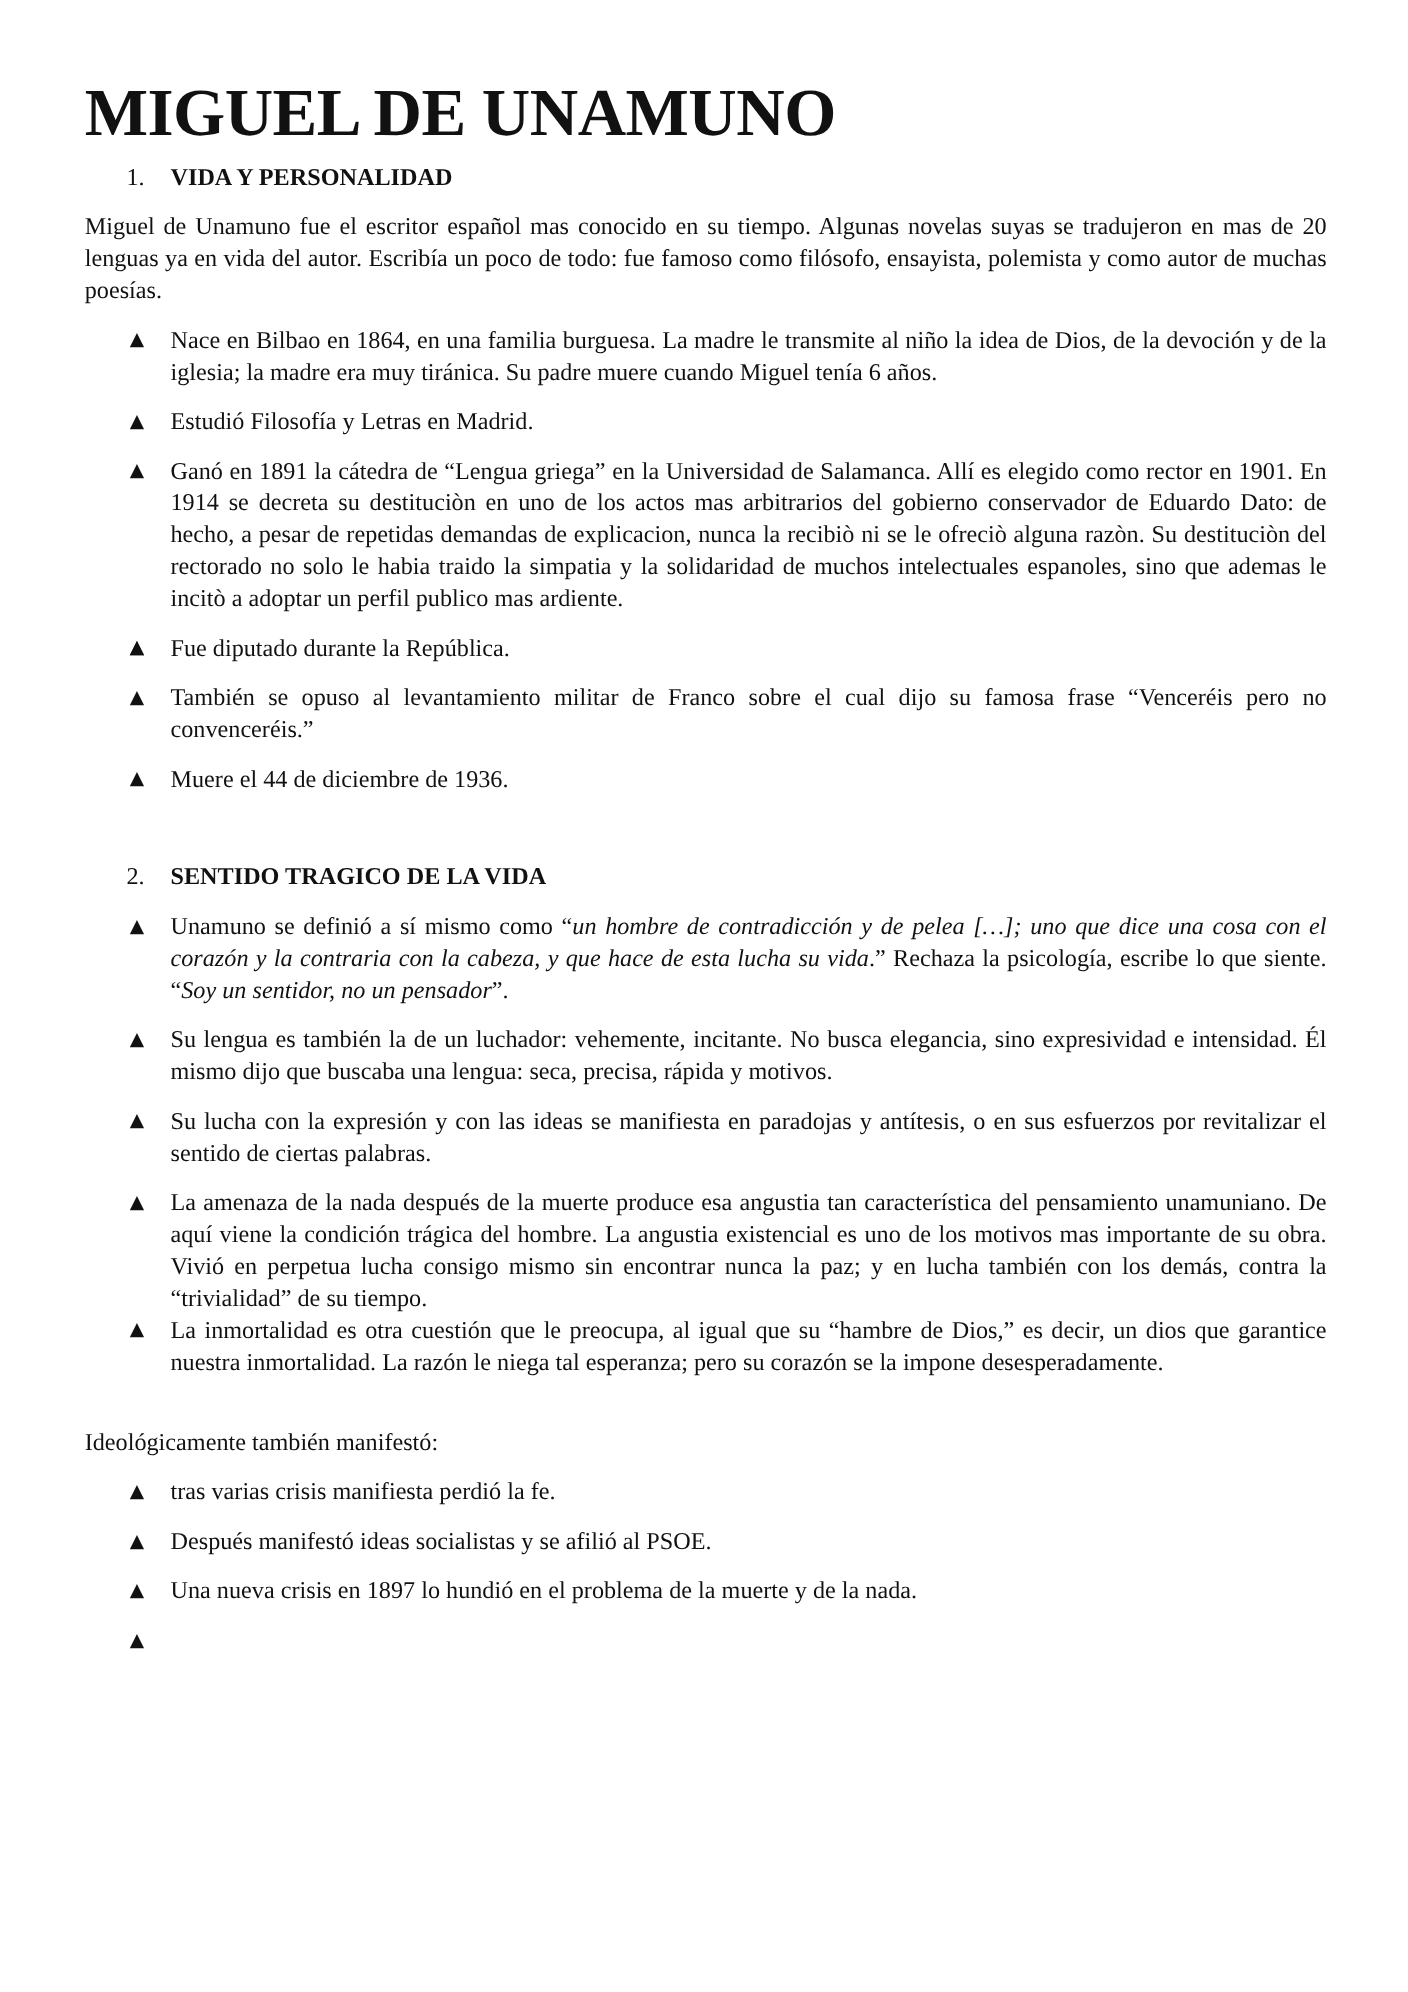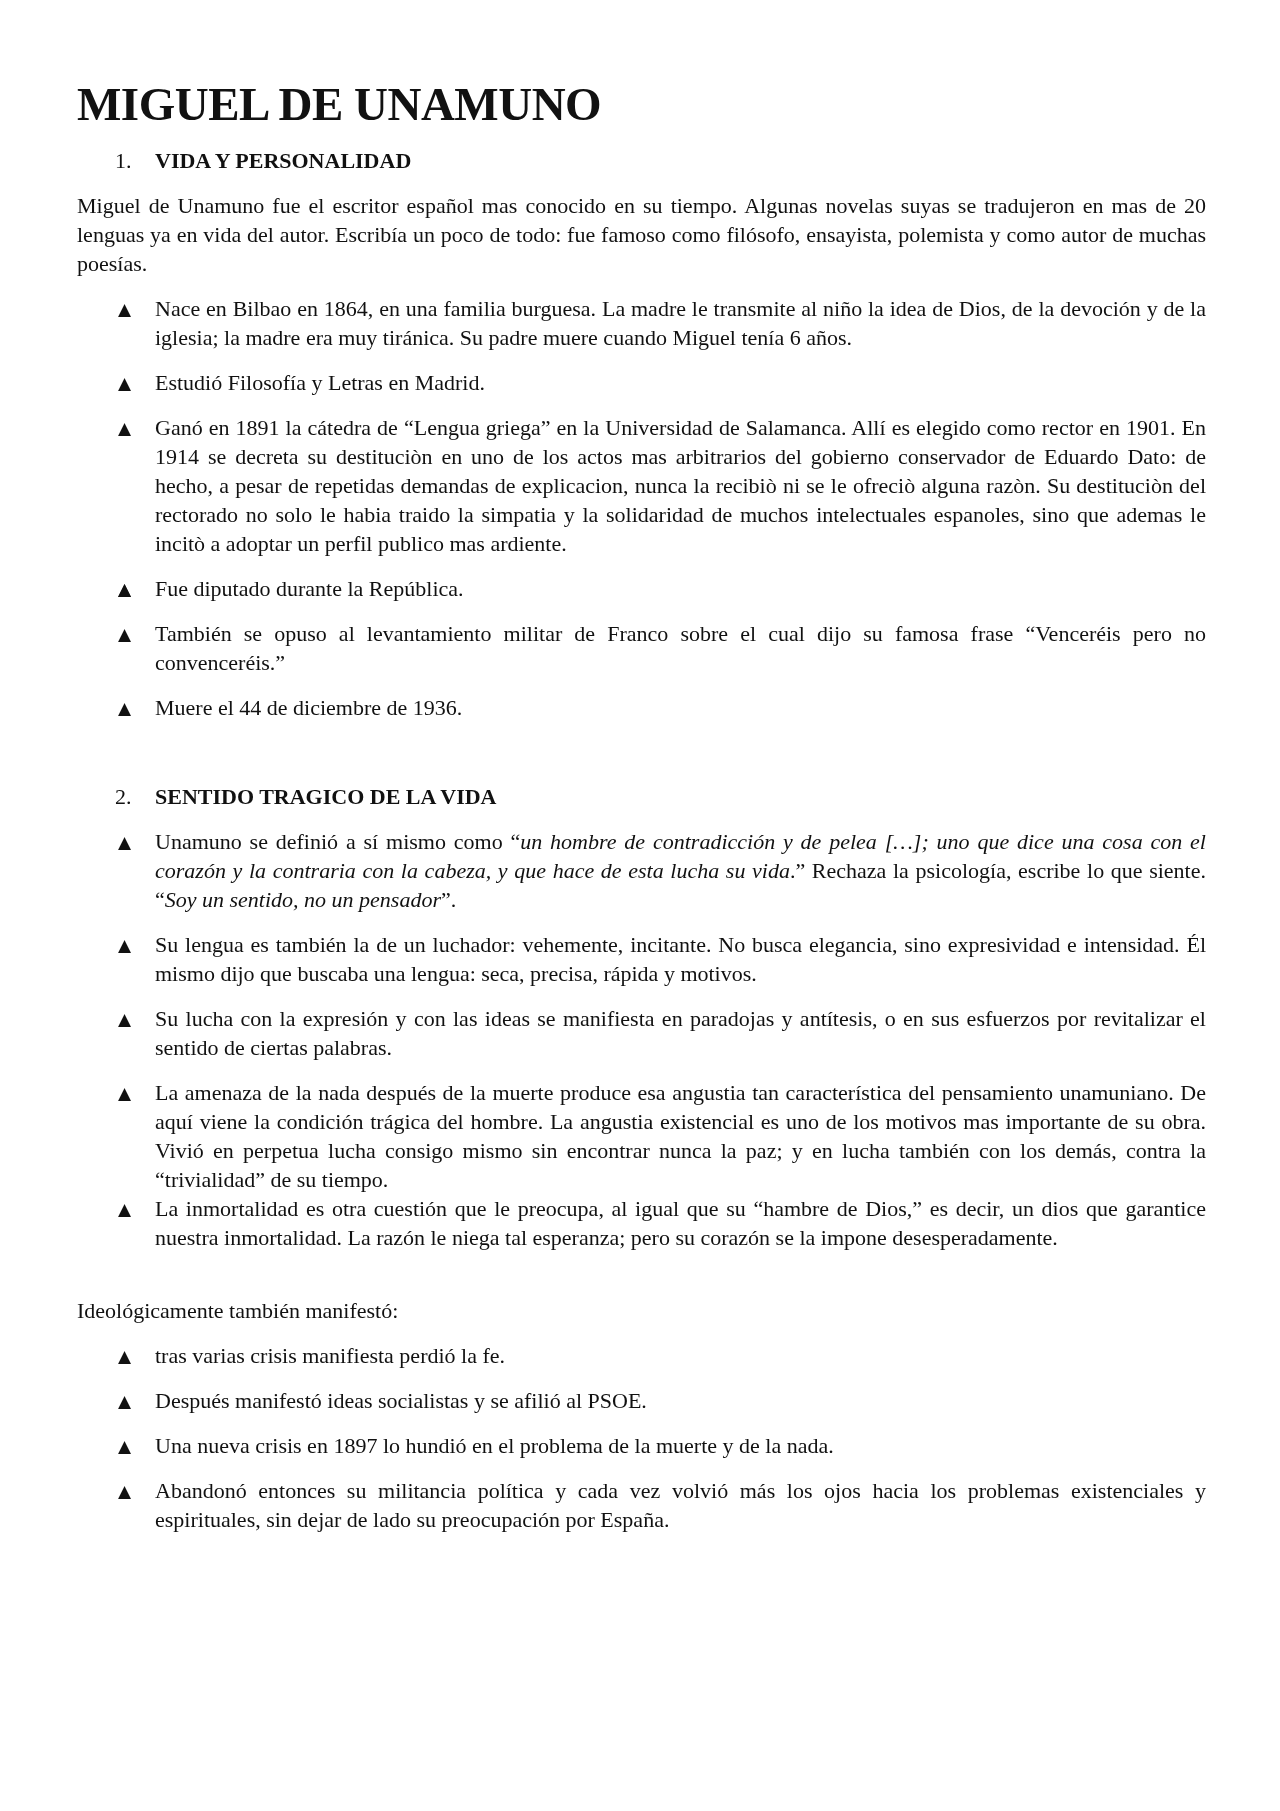--- a/index.html
+++ b/index.html
@@ -12,21 +12,21 @@
     line-height: 29px;
   }
   .page {
     position: relative;
     padding: 76px 74px 0 77px;
     box-sizing: border-box;
   }
   h1 {
     font-family: "Liberation Serif", serif;
     font-weight: bold;
-    font-size: 47px;
+    font-size: 61px;
     line-height: 56px;
     margin: 0 0 14px 0;
     letter-spacing: -0.5px;
   }
   .section-heading {
     display: flex;
     font-size: 22px;
     line-height: 29px;
     margin: 0 0 16px 0;
     padding-left: 38px;
@@ -112,21 +112,21 @@
   <div class="spacer-lg"></div>
 
   <div class="section-heading">
     <span class="num">2.</span>
     <span class="title">SENTIDO TRAGICO DE LA VIDA</span>
   </div>
 
   <ul class="bullets">
     <li>
       <span class="bullet">▲</span>
-      <span><span>Unamuno se definió a sí mismo como “</span><em>un hombre de contradicción y de pelea […]; uno que dice una cosa con el corazón y la contraria con la cabeza, y que hace de esta lucha su vida</em><span>.” Rechaza la psicología, escribe lo que siente. “</span><em>Soy un sentido, no un pensador</em><span>”.</span></span>
+      <span><span>Unamuno se definió a sí mismo como “</span><em>un hombre de contradicción y de pelea […]; uno que dice una cosa con el corazón y la contraria con la cabeza, y que hace de esta lucha su vida</em><span>.” Rechaza la psicología, escribe lo que siente. “</span><em>Soy un sentidor, no un pensador</em><span>”.</span></span>
     </li>
     <li>
       <span class="bullet">▲</span>
       <span>Su lengua es también la de un luchador: vehemente, incitante. No busca elegancia, sino expresividad e intensidad. Él mismo dijo que buscaba una lengua: seca, precisa, rápida y motivos.</span>
     </li>
     <li>
       <span class="bullet">▲</span>
       <span>Su lucha con la expresión y con las ideas se manifiesta en paradojas y antítesis, o en sus esfuerzos por revitalizar el sentido de ciertas palabras.</span>
     </li>
     <li class="tight">
@@ -151,17 +151,16 @@
     <li>
       <span class="bullet">▲</span>
       <span>Después manifestó ideas socialistas y se afilió al PSOE.</span>
     </li>
     <li>
       <span class="bullet">▲</span>
       <span>Una nueva crisis en 1897 lo hundió en el problema de la muerte y de la nada.</span>
     </li>
     <li>
       <span class="bullet">▲</span>
-      <span>Abandonó entonces su militancia política y cada vez volvió más los ojos hacia los problemas existenciales y espirituales, sin dejar de lado su preocupación por España.</span>
     </li>
   </ul>
 
 </div>
 
 </body></html>

